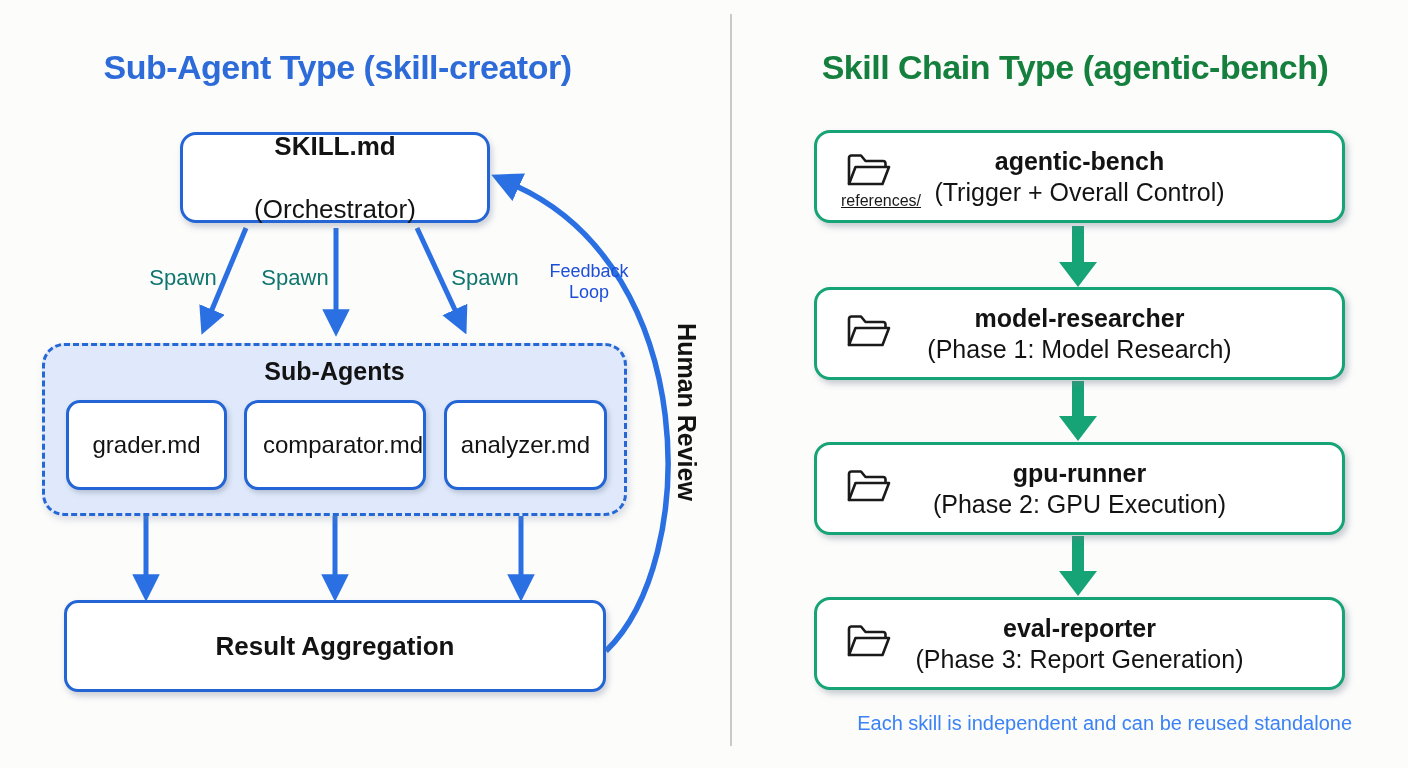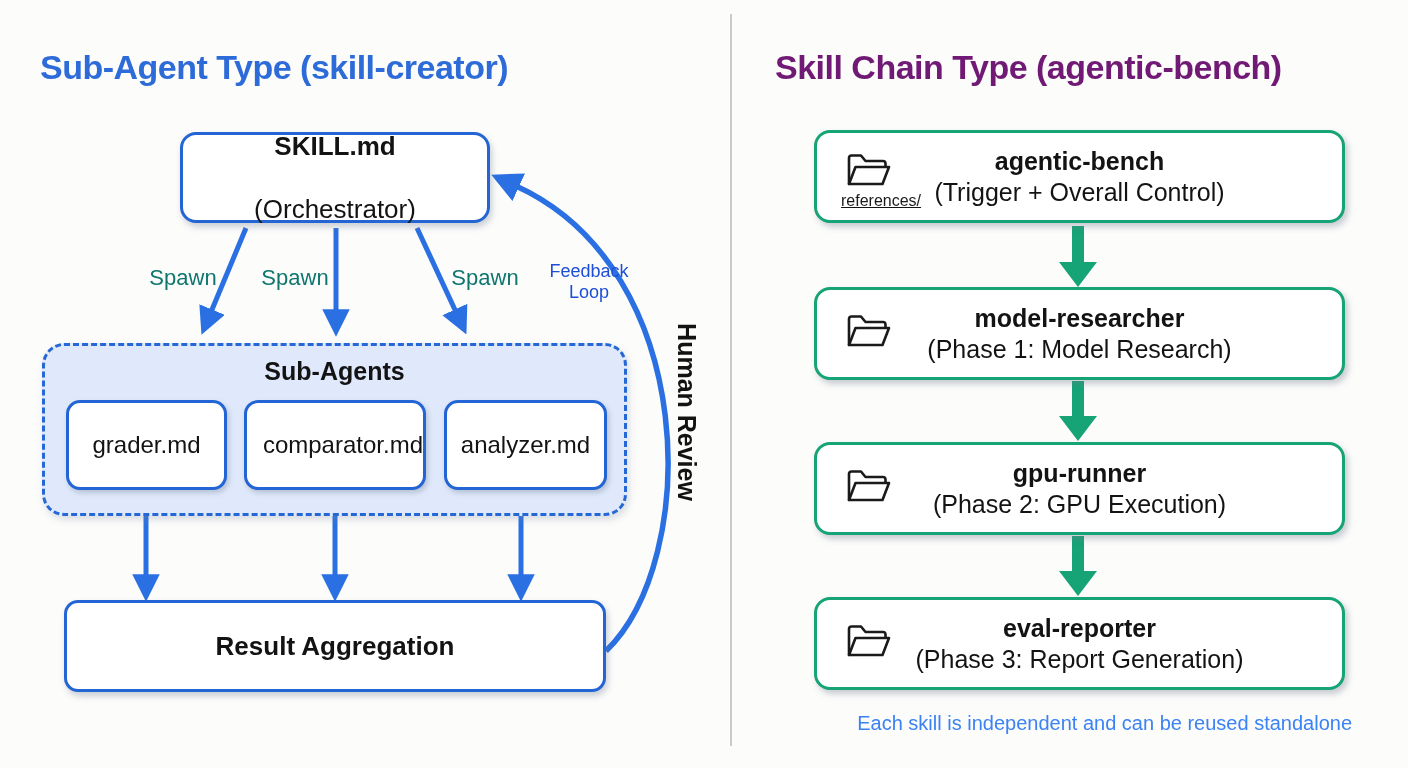--- a/index.html
+++ b/index.html
@@ -7,25 +7,25 @@
   body {
     font-family: "Liberation Sans", sans-serif;
     background: #fcfcfb;
     color: #131313;
     overflow: hidden;
     position: relative;
   }
   .stage { position: absolute; inset: 0; width: 1408px; height: 768px; }
 
   .panel-title {
-    position: absolute; text-align: left;
+    position: absolute; text-align: center;
     font-size: 34px; font-weight: 700; letter-spacing: -0.5px;
   }
   .title-left  { left: 40px;  top: 48px; width: 595px; color: #2d6bd9; }
-  .title-right { left: 775px; top: 48px; width: 600px; color: #701a75; }
+  .title-right { left: 775px; top: 48px; width: 600px; color: #15803d; }
 
   
   .blue-box {
     position: absolute; background: #ffffff;
     border: 3.5px solid #2365d4; border-radius: 16px;
     display: flex; flex-direction: column; align-items: center; justify-content: center;
     box-shadow: 2px 4px 6px rgba(110,120,140,0.35);
   }
   .skill-box { left: 180px; top: 132px; width: 310px; height: 91px; }
   .box-name { font-size: 26px; font-weight: 700; line-height: 31px; }

